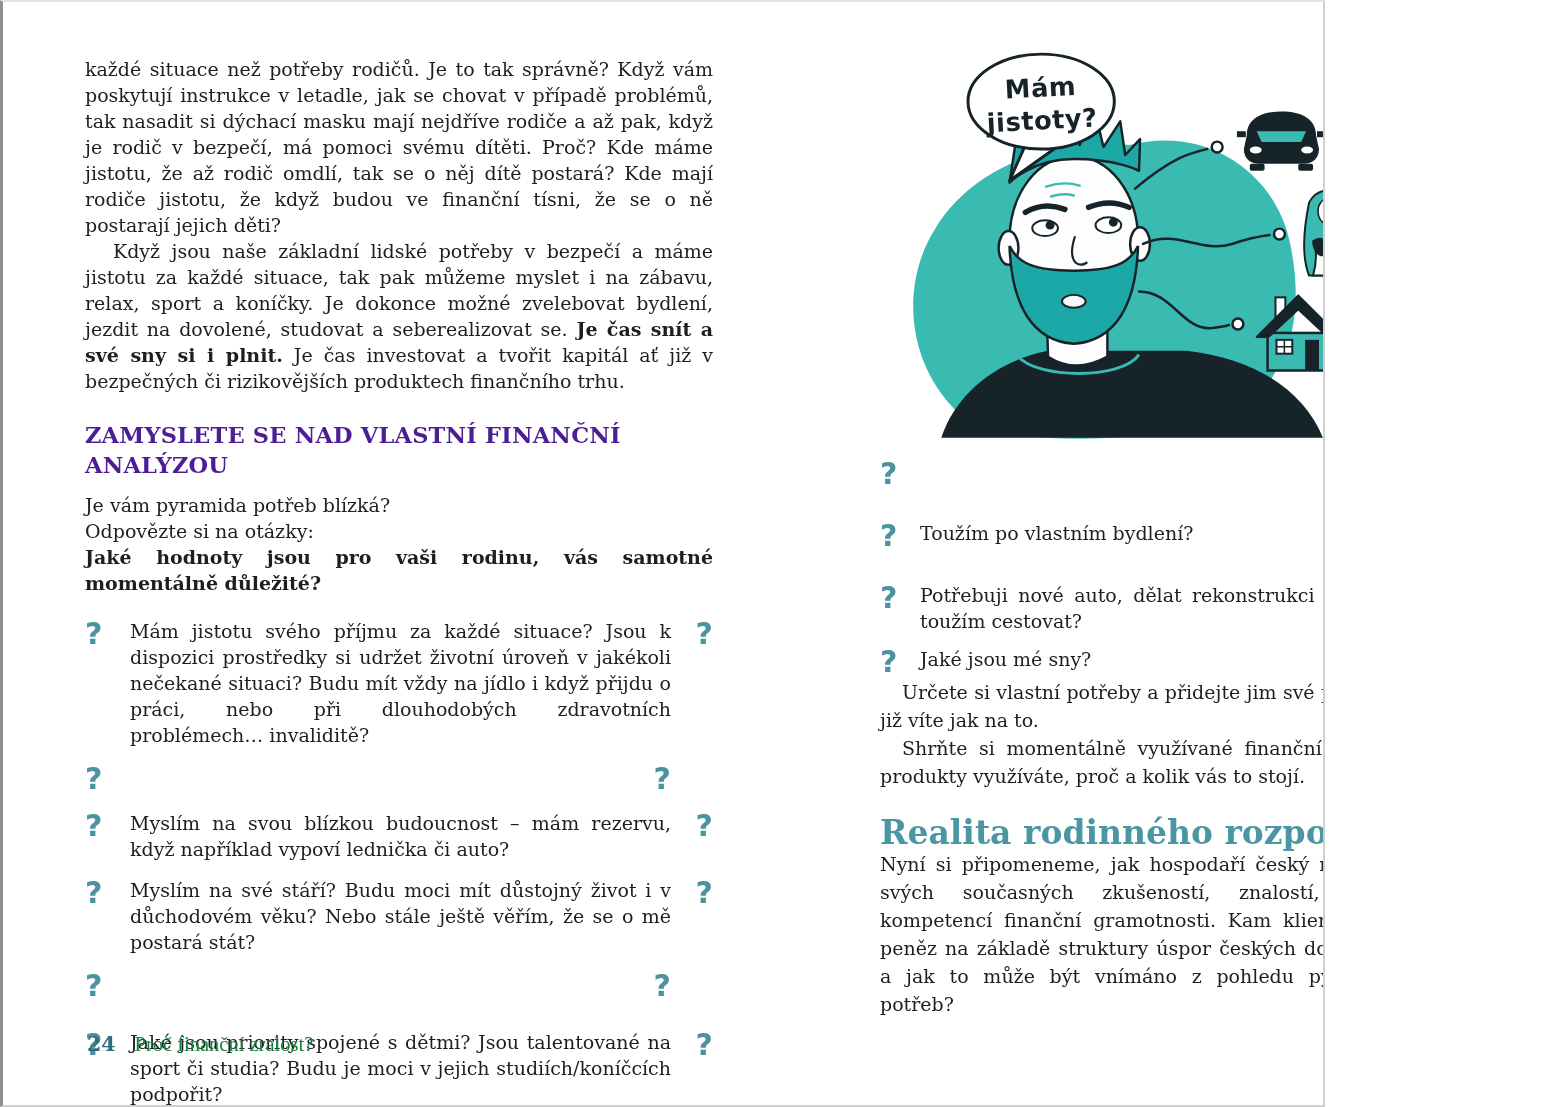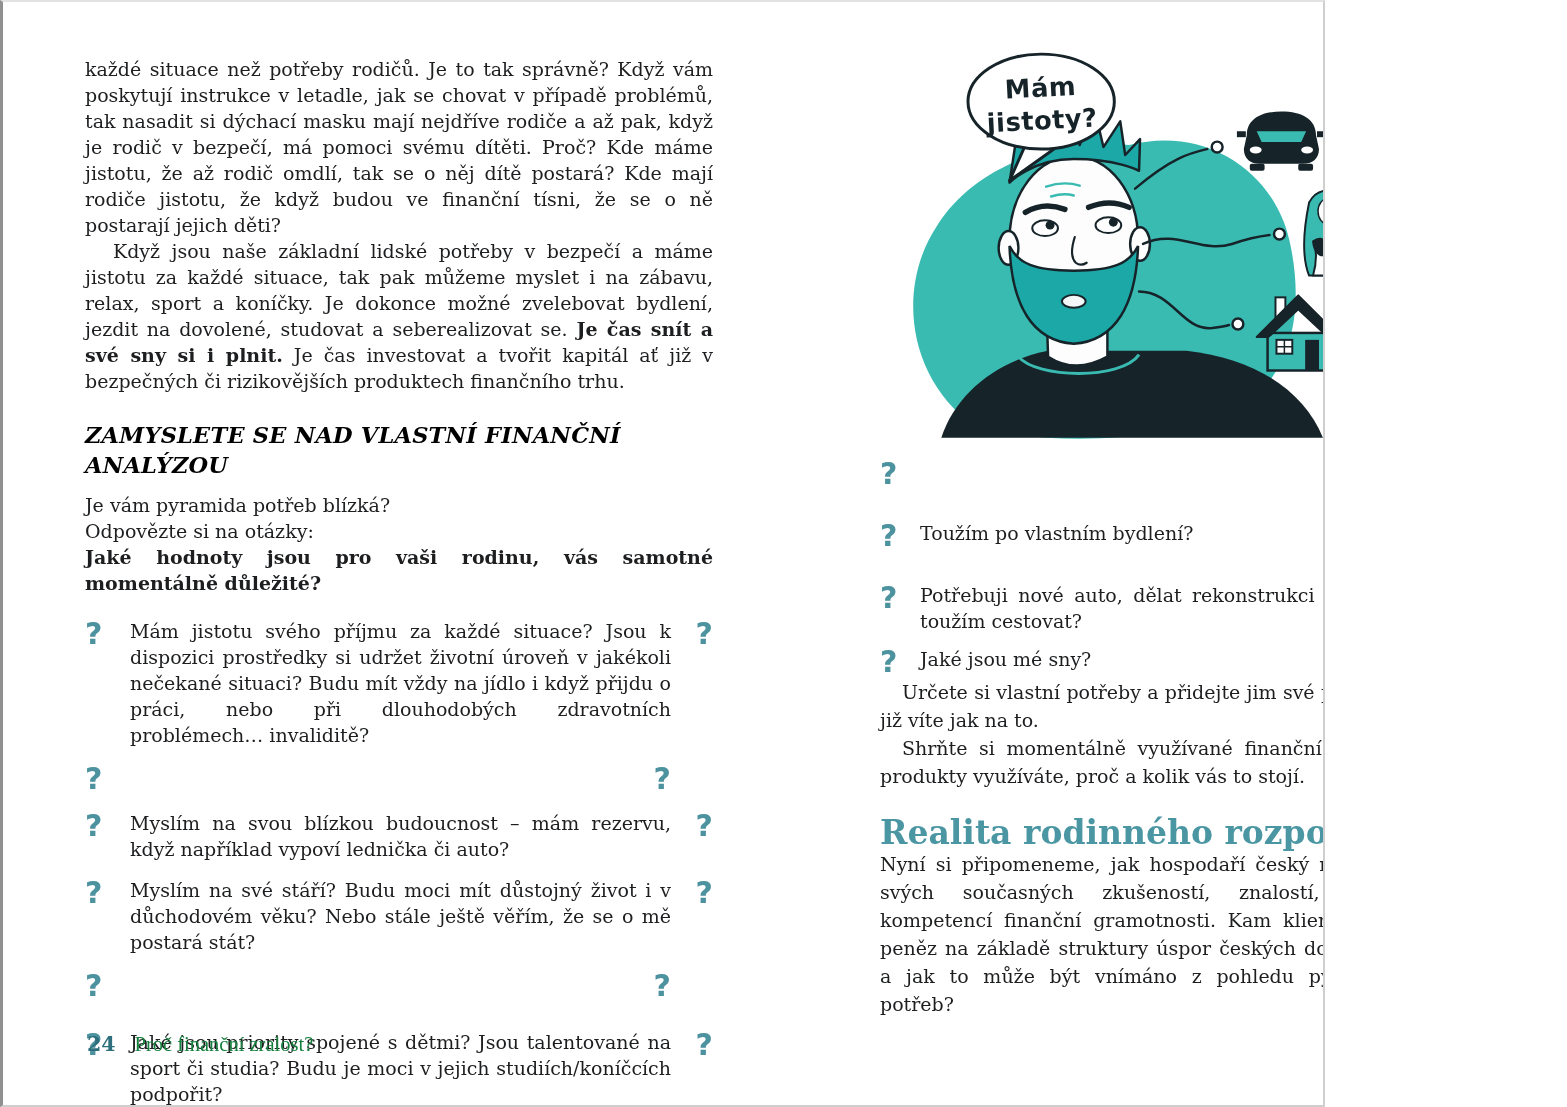--- a/index.html
+++ b/index.html
@@ -30,23 +30,22 @@
   .p-first{padding-top:54px;}
   .indent{text-indent:28px;}
   .indent-sm{text-indent:22px;}
   .b{font-weight:bold;}
 
   h2.caps-heading{
     margin:26px 0 12px 0;
     font-size:22.5px;
     line-height:30px;
     font-weight:bold;
-    color:#000000;
+    color:#4c1d95;
     letter-spacing:.2px;
-    font-style:italic;
   }
   h2.sub-heading{
     margin:26px 0 0 0;
     font-size:33px;
     line-height:34px;
     font-weight:bold;
     color:#4a96a3;
   }
 
   .questions{margin-top:22px;display:flex;flex-direction:column;gap:15px;}

